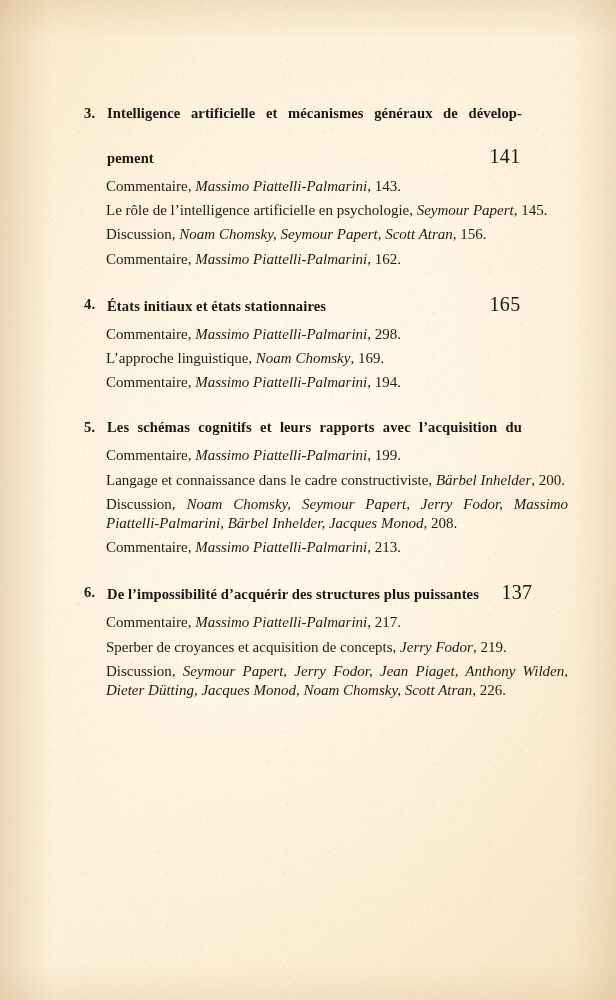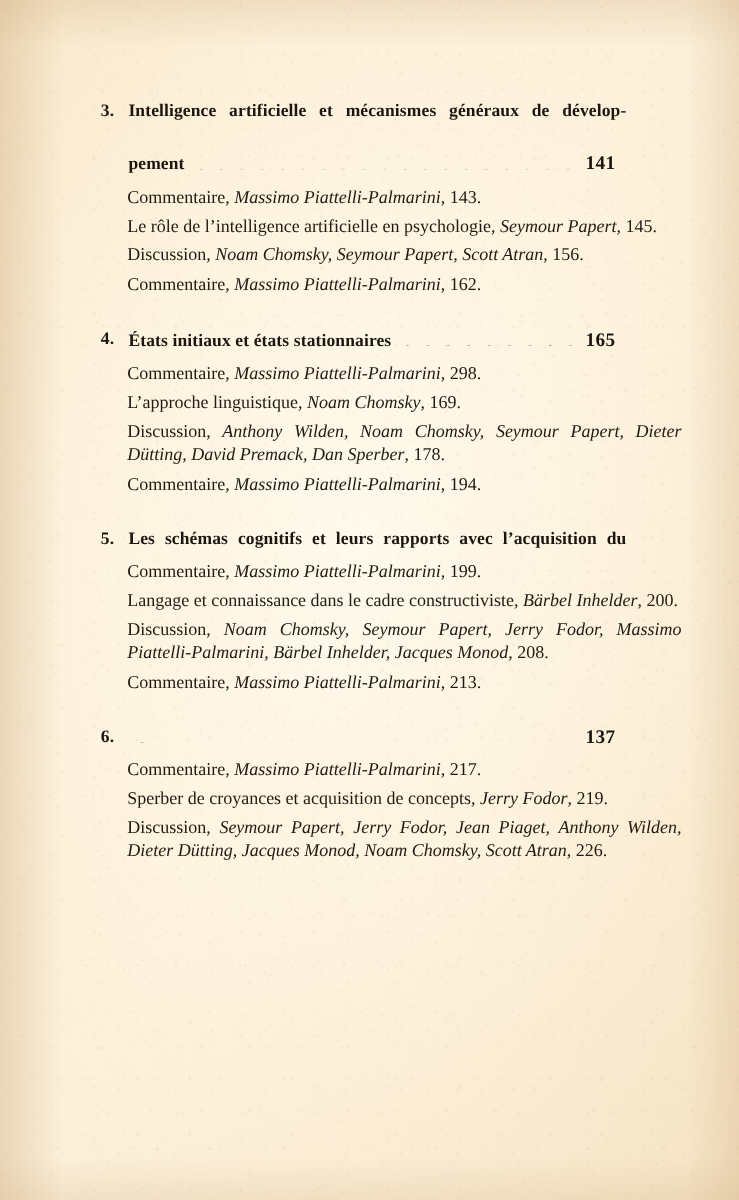--- a/index.html
+++ b/index.html
@@ -106,20 +106,21 @@
     font-weight: bold;
     font-size: 14.6px;
     line-height: 19px;
   }
   
   .chapter-head .title-line1 {
     display: block;
     text-align: justify;
     text-align-last: justify;
     white-space: normal;
+    margin-top: 20px;
   }
 
   
   .leader {
     display: inline-block;
     vertical-align: baseline;
     height: 12px;
     flex: 1 1 auto;
     min-width: 8px;
     margin: 0 4px 0 2px;
@@ -136,23 +137,23 @@
   .leader-row {
     display: flex;
     align-items: baseline;
     width: 100%;
     margin-top: 24px;
   }
   .leader-row .lr-text { flex: 0 0 auto; white-space: nowrap; }
   .pageno {
     flex: 0 0 auto;
     width: 34px;
-    text-align: left;
-    font-weight: bold;
-    font-size: 16px;
+    text-align: center;
+    font-weight: normal;
+    font-size: 20px;
     font-family: "Liberation Serif", "DejaVu Serif", serif;
     letter-spacing: .3px;
   }
 
   
   .sub-list {
     margin: 9px 0 0 0;
     padding: 0;
     list-style: none;
   }
@@ -199,40 +200,40 @@
           <span class="chapter-num">4.</span>
           <div class="leader-row">
             <span class="lr-text">États initiaux et états stationnaires</span>
             <span class="leader"></span>
             <span class="pageno">165</span>
           </div>
         </div>
         <ul class="sub-list">
           <li class="sub-entry"><span>Commentaire,</span> <i>Massimo Piattelli-Palmarini</i>, <span>298.</span></li>
           <li class="sub-entry"><span>L’approche linguistique,</span> <i>Noam Chomsky</i>, <span>169.</span></li>
-          <li class="sub-entry"><span>Discussion,</span> <i>Anthony Wilden, Noam Chomsky, Seymour Papert, Dieter Dütting, David Premack, Dan Sperber</i>, <span>178.</span></li>
           <li class="sub-entry"><span>Commentaire,</span> <i>Massimo Piattelli-Palmarini</i>, <span>194.</span></li>
         </ul>
       </div>
       <div class="toc-entry">
         <div class="chapter-head">
           <span class="chapter-num">5.</span>
           <span class="title-line1">Les schémas cognitifs et leurs rapports avec l’acquisition du</span>
         </div>
         <ul class="sub-list">
           <li class="sub-entry"><span>Commentaire,</span> <i>Massimo Piattelli-Palmarini</i>, <span>199.</span></li>
           <li class="sub-entry"><span>Langage et connaissance dans le cadre constructiviste,</span> <i>Bärbel Inhelder</i>, <span>200.</span></li>
           <li class="sub-entry"><span>Discussion,</span> <i>Noam Chomsky, Seymour Papert, Jerry Fodor, Massimo Piattelli-Palmarini, Bärbel Inhelder, Jacques Monod</i>, <span>208.</span></li>
           <li class="sub-entry"><span>Commentaire,</span> <i>Massimo Piattelli-Palmarini</i>, <span>213.</span></li>
         </ul>
       </div>
       <div class="toc-entry">
         <div class="chapter-head">
           <span class="chapter-num">6.</span>
           <div class="leader-row">
+            <span class="lr-text">De l’impossibilité d’acquérir des structures plus puissantes</span>
             <span class="leader short"></span>
             <span style="flex: 1 1 auto;"></span>
             <span class="pageno">137</span>
           </div>
         </div>
         <ul class="sub-list">
           <li class="sub-entry"><span>Commentaire,</span> <i>Massimo Piattelli-Palmarini</i>, <span>217.</span></li>
           <li class="sub-entry"><span>Sperber de croyances et acquisition de concepts,</span> <i>Jerry Fodor</i>, <span>219.</span></li>
           <li class="sub-entry"><span>Discussion,</span> <i>Seymour Papert, Jerry Fodor, Jean Piaget, Anthony Wilden, Dieter Dütting, Jacques Monod, Noam Chomsky, Scott Atran</i>, <span>226.</span></li>
         </ul>

